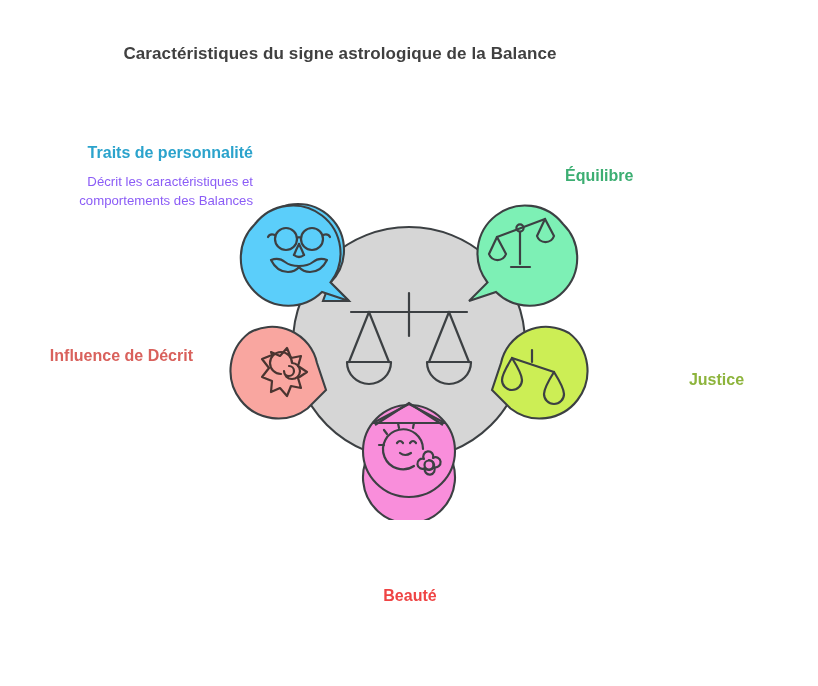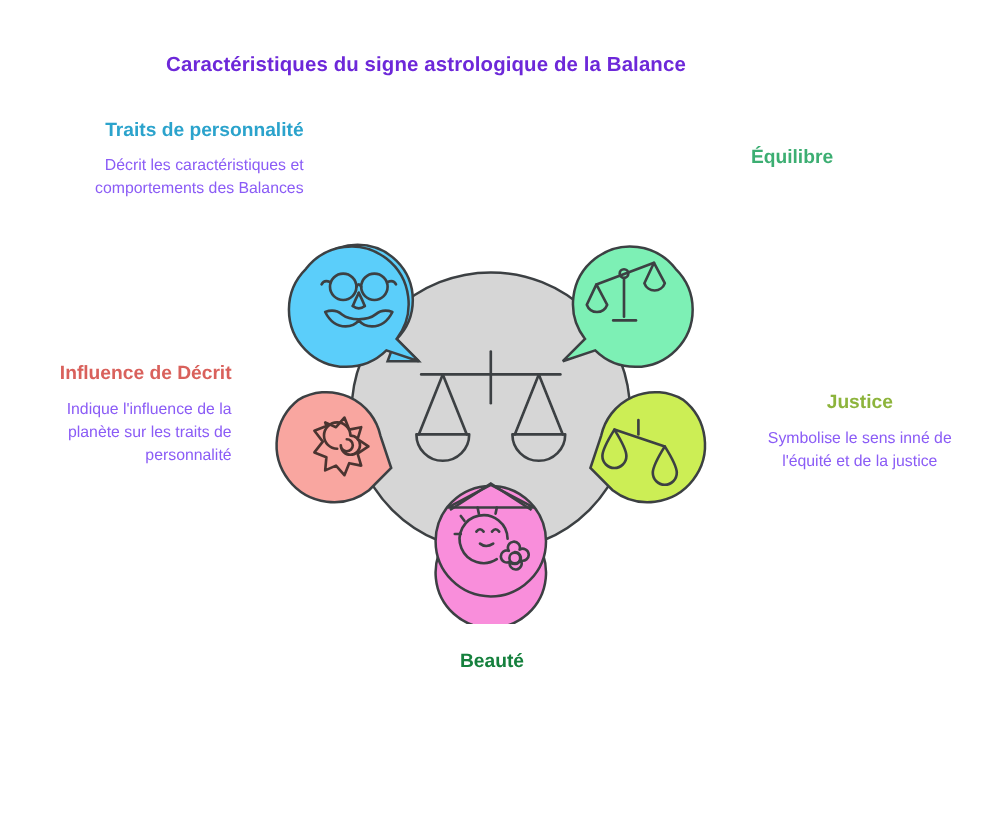--- a/index.html
+++ b/index.html
@@ -12,47 +12,48 @@
     height: 686px;
     position: relative;
     overflow: hidden;
     font-family: "Liberation Sans", sans-serif;
     color: #3c4043;
   }
 
   #page-title {
     position: absolute;
     top: 44px;
-    left: 16px;
+    left: 1px;
     width: 678px;
     text-align: center;
     font-size: 17px;
     font-weight: bold;
-    color: #6d28d9;
+    color: #404040;
     letter-spacing: 0.1px;
   }
 
   
   .block {
     position: absolute;
   }
   .block .b-title {
     font-size: 16px;
     font-weight: bold;
     line-height: 21px;
     margin-bottom: 9px;
+    margin-top: 44px;
   }
   .block .b-desc {
     font-size: 13.2px;
     line-height: 19px;
     color: #8b5cf6;
   }
 
   .blk-traits      { left: 73px;  top: 98px;  width: 180px; text-align: right; }
-  .blk-equilibre   { left: 565px; top: 121px; width: 190px; text-align: center;  }
+  .blk-equilibre   { left: 565px; top: 121px; width: 190px; text-align: left;  }
   .blk-venus       { left: 33px;  top: 301px; width: 160px; text-align: right; }
   .blk-justice     { left: 629px; top: 325px; width: 175px; text-align: center;  }
   .blk-beaute      { left: 310px; top: 541px; width: 200px; text-align: center; }
 
   
   #diagram {
     position: absolute;
     left: 209px;
     top: 140px;
     width: 400px;
@@ -79,30 +80,28 @@
   <div class="b-title" style="color:#2BA3CC">Traits de personnalité</div>
   <div class="b-desc">Décrit les caractéristiques et comportements des Balances</div>
 </div>
 
 <div class="block blk-equilibre">
   <div class="b-title" style="color:#3CAE72">Équilibre</div>
 </div>
 
 <div class="block blk-justice">
   <div class="b-title" style="color:#8DB43C">Justice</div>
-  <div class="b-desc">Symbolise le sens inné de l'équité et de la justice</div>
 </div>
 
 <div class="block blk-beaute">
-  <div class="b-title" style="color:#15803d">Beauté</div>
+  <div class="b-title" style="color:#ef4444">Beauté</div>
 </div>
 
 <div class="block blk-venus">
   <div class="b-title" style="color:#D9615C">Influence de Décrit</div>
-  <div class="b-desc">Indique l'influence de la planète sur les traits de personnalité</div>
 </div>
 
 <div id="diagram">
 <svg width="400" height="380" viewBox="0 0 400 380" xmlns="http://www.w3.org/2000/svg">
 
   <circle cx="200" cy="203" r="116" fill="#D6D6D6" class="petal-shape"></circle>
 
   <g>
     <path class="petal-shape" fill="#5BCEFA" d="M 89 64
              A 46 46 0 0 1 135 110

